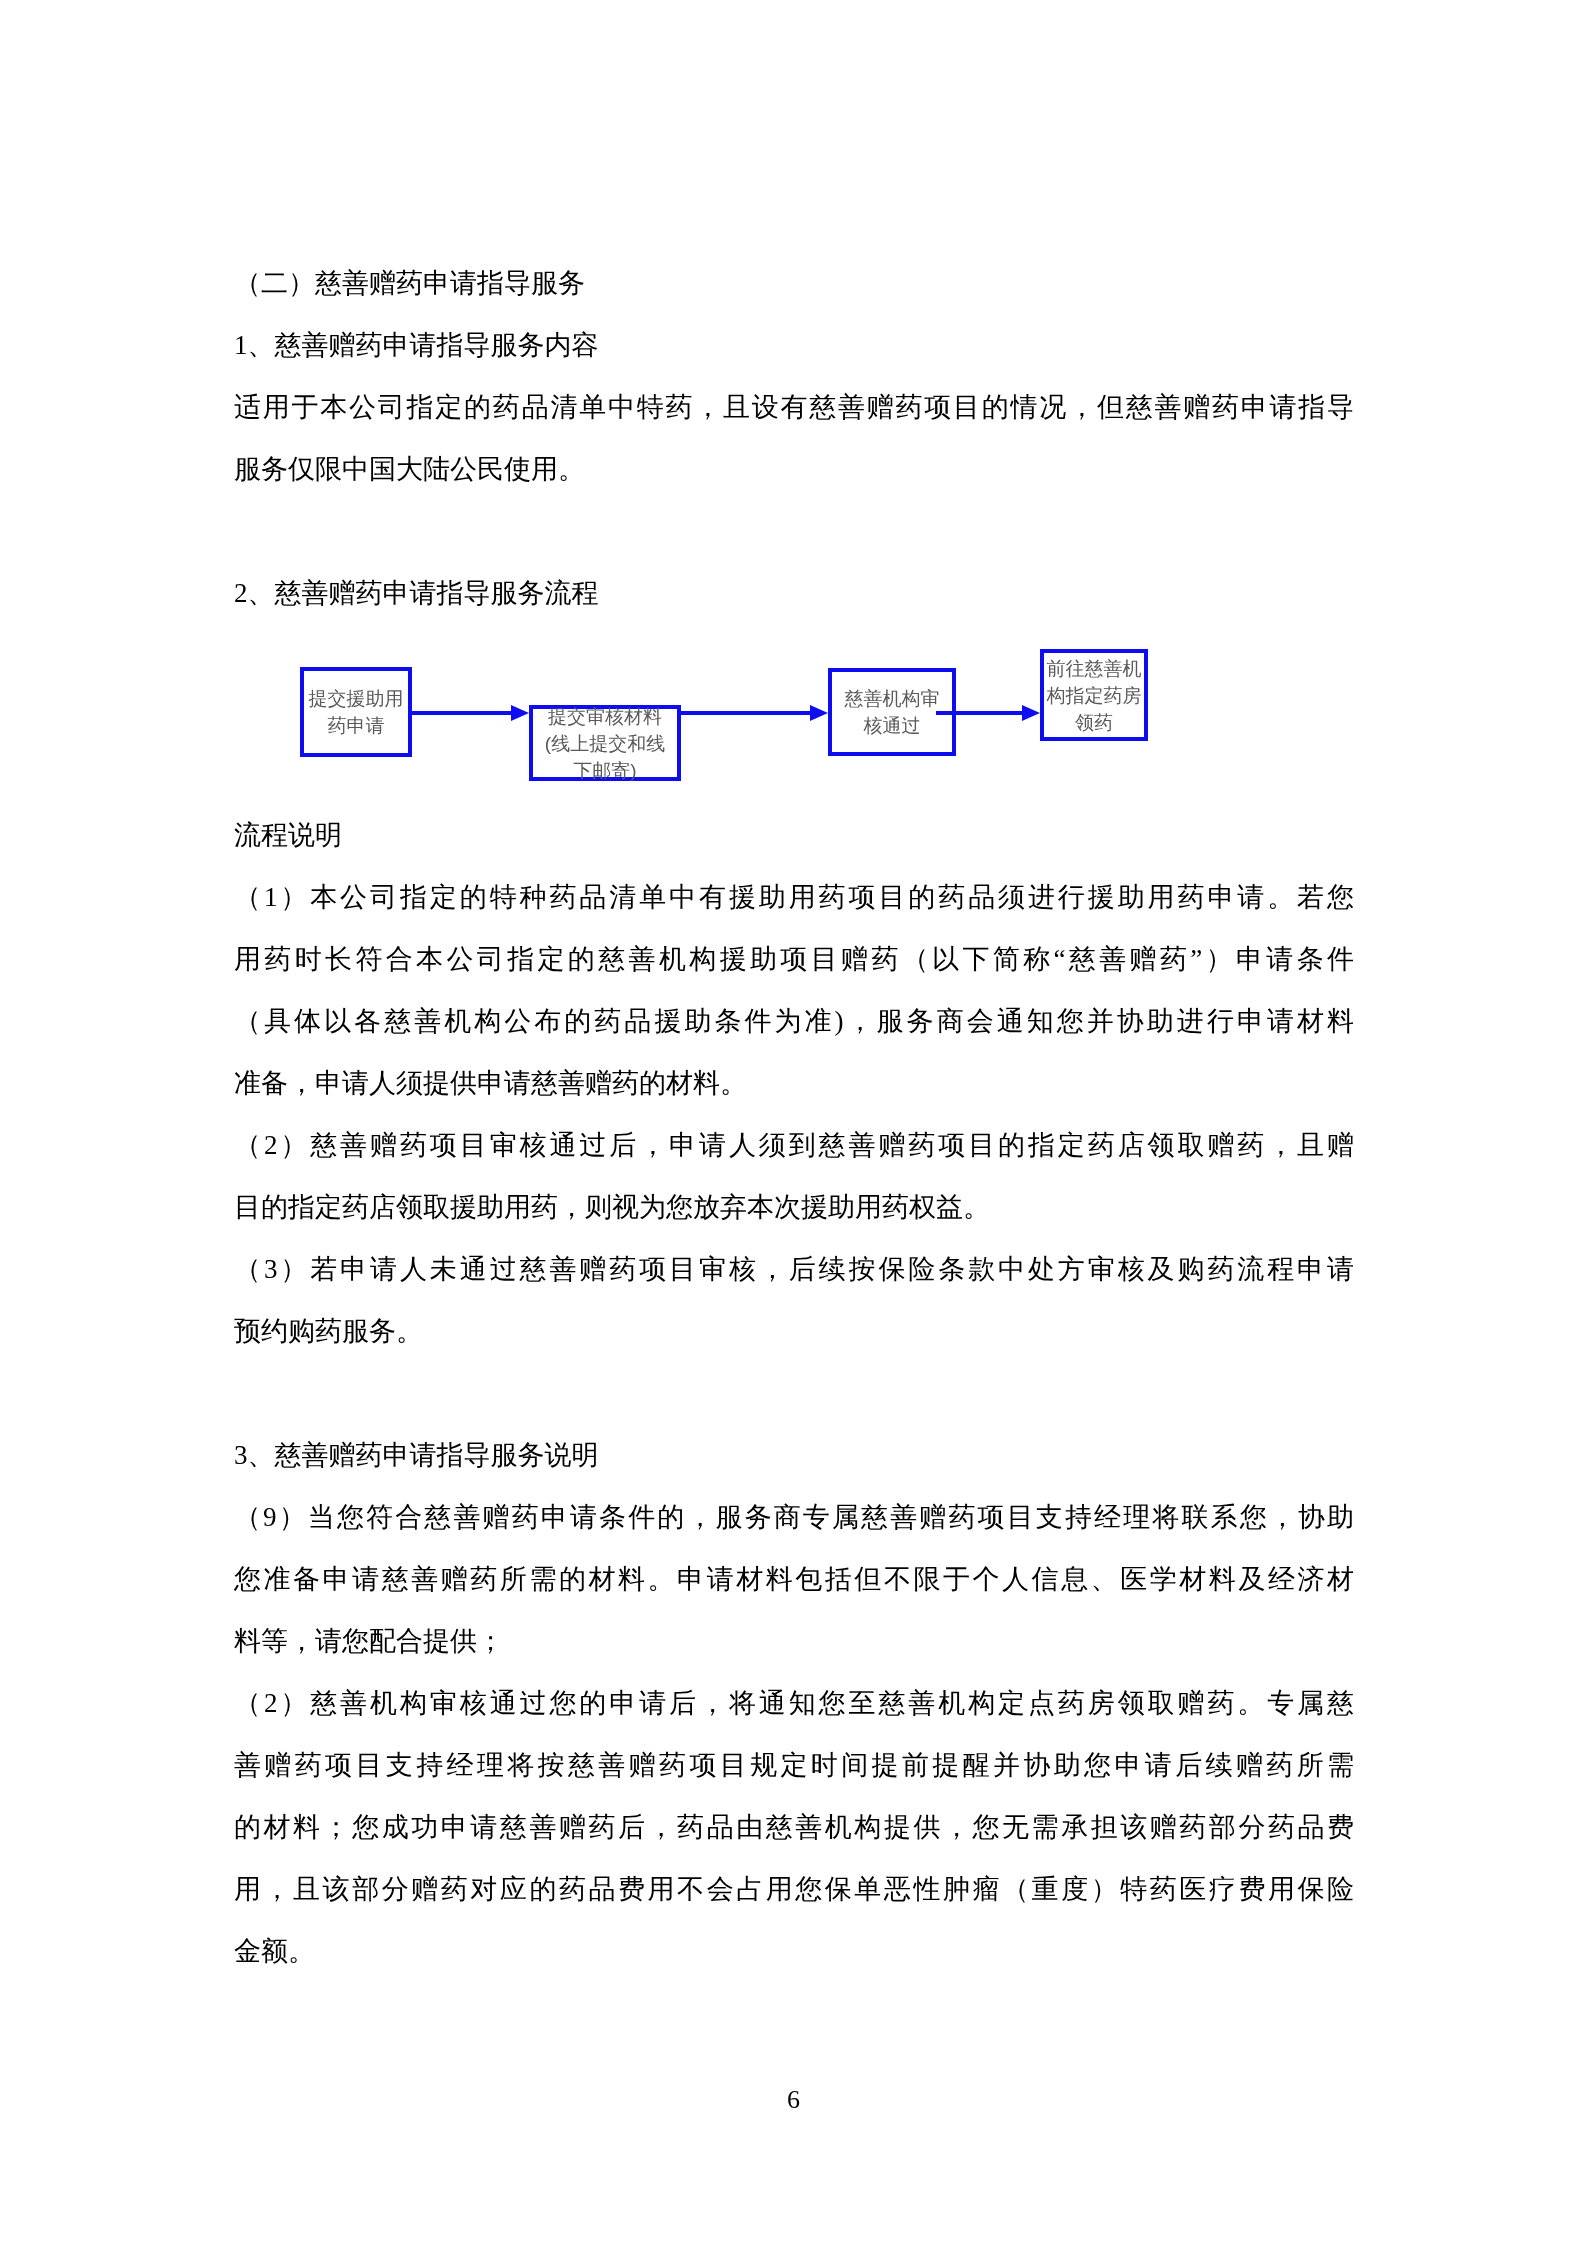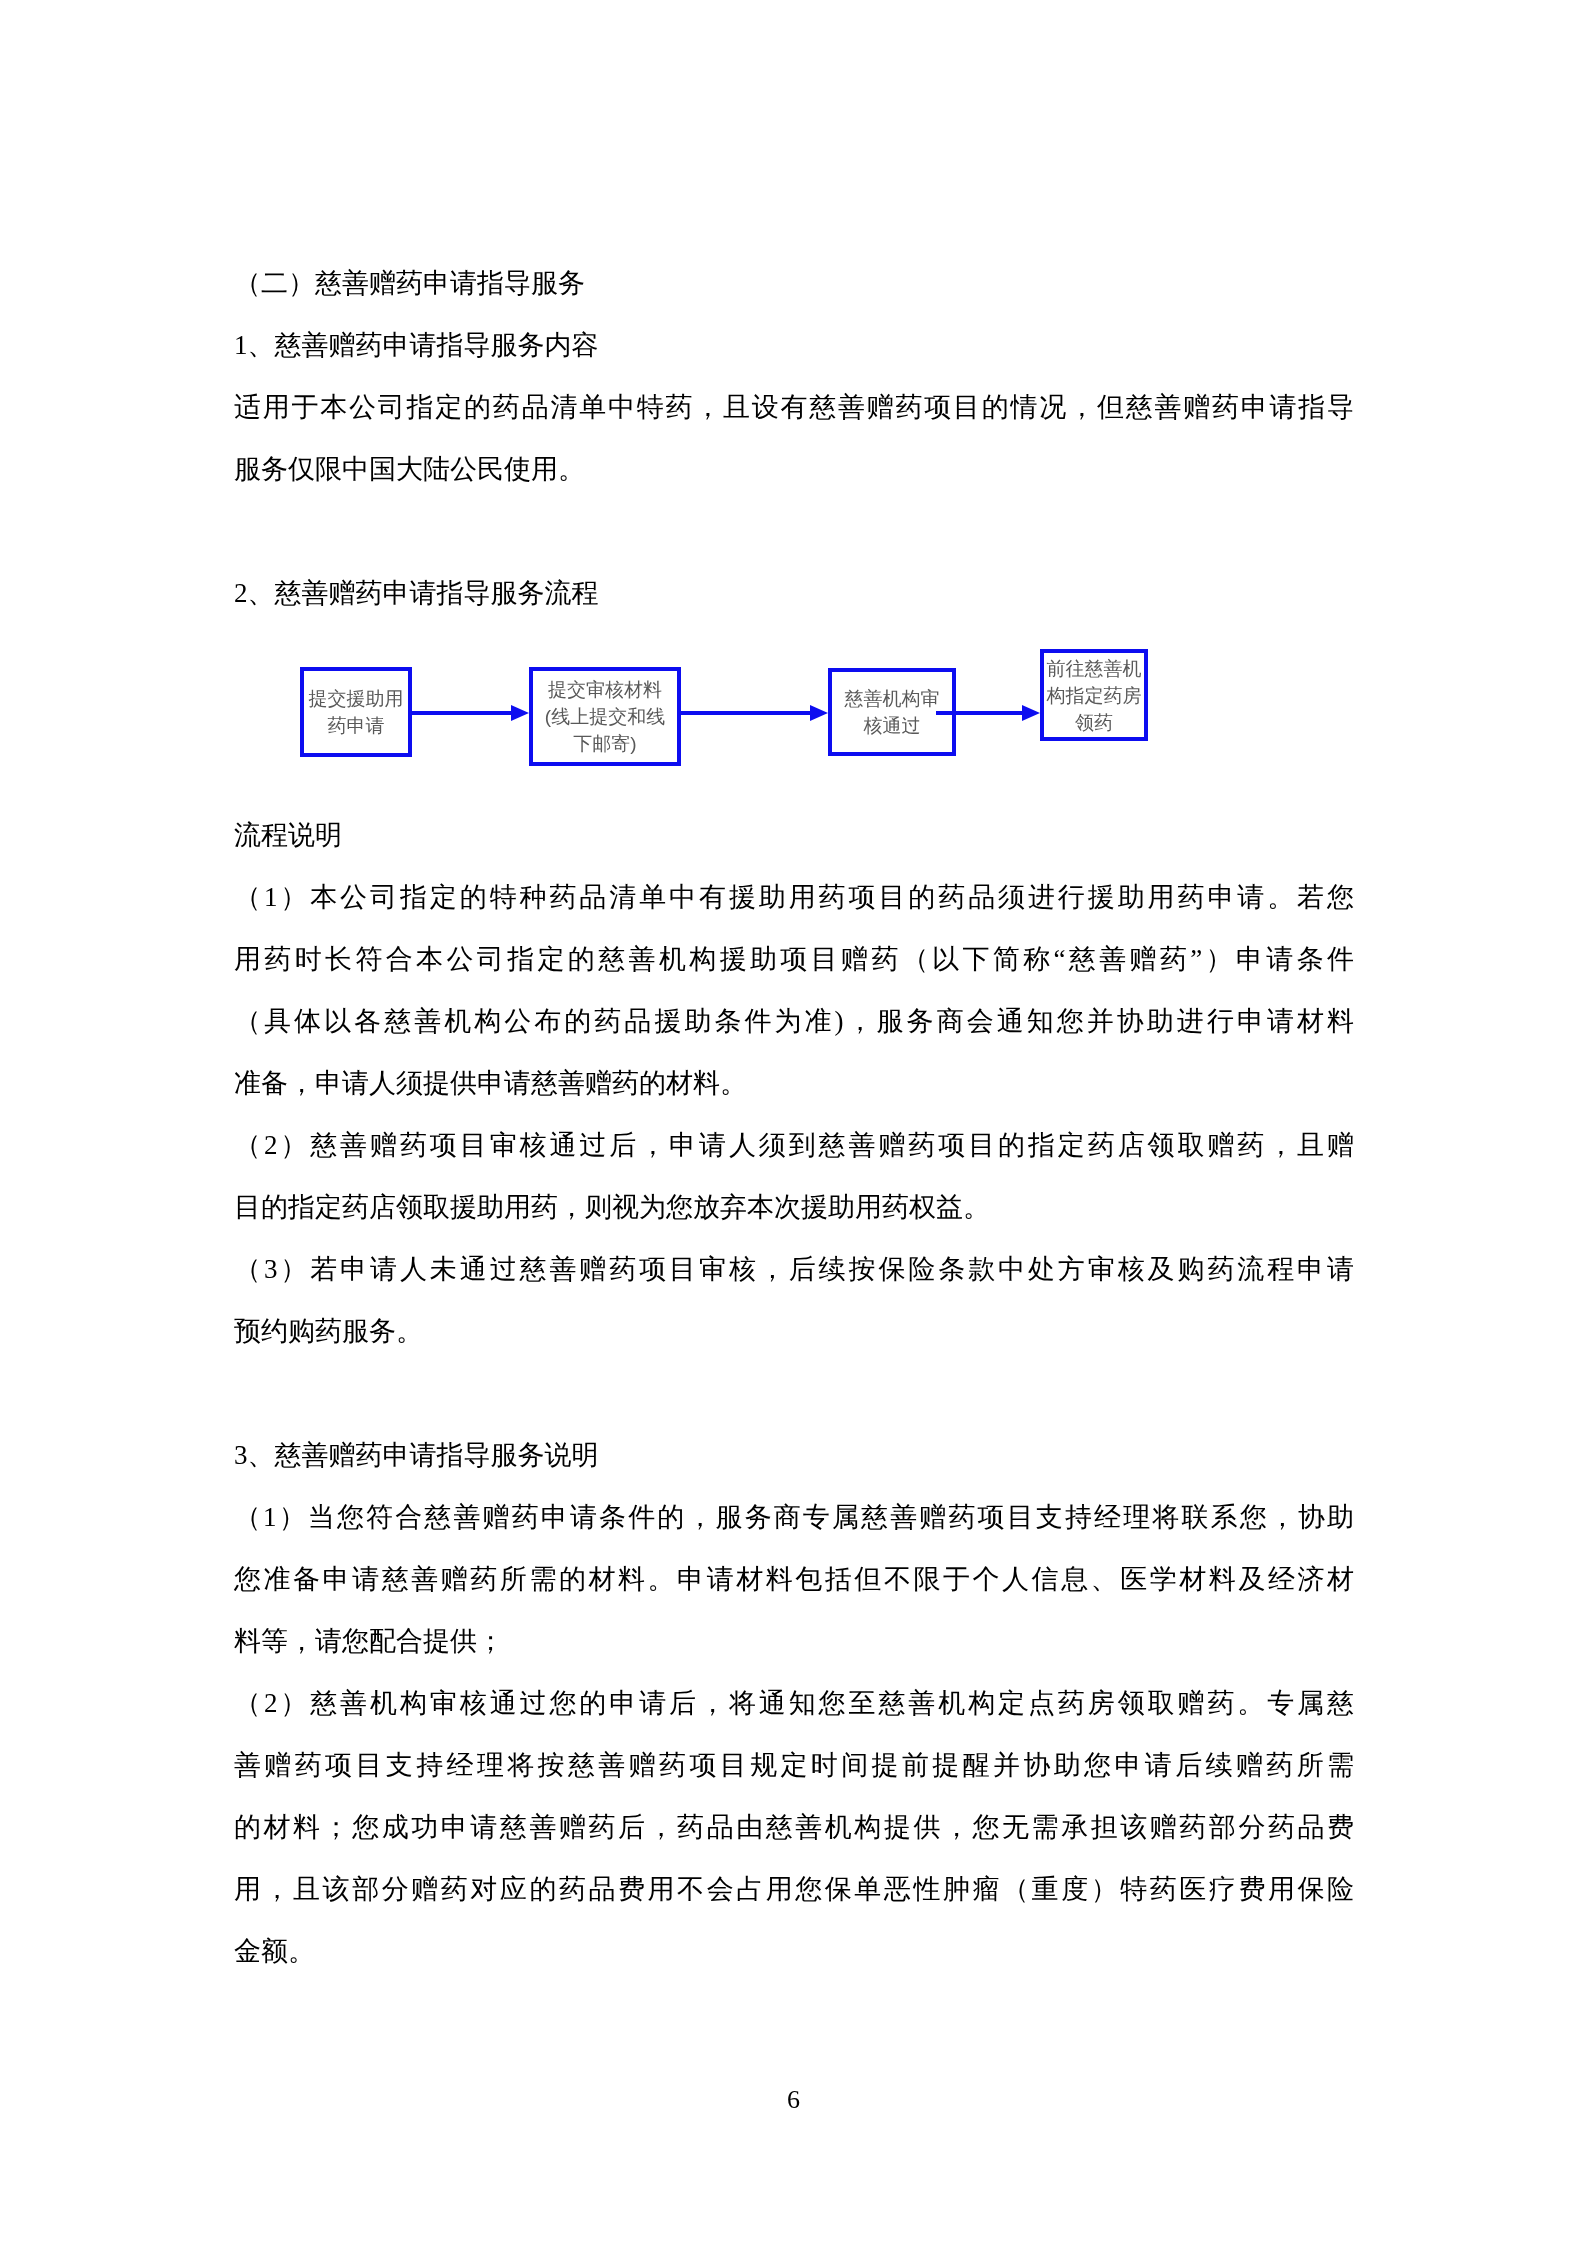--- a/index.html
+++ b/index.html
@@ -20,21 +20,21 @@
   .fbox {
     position:absolute; box-sizing:border-box;
     border:4px solid var(--flow_blue,#0d0df0);
     color:var(--flow_text,#595959);
     font-family:"Liberation Sans","DejaVu Sans",sans-serif;
     font-size:19px; line-height:27px;
     display:flex; align-items:center; justify-content:center;
     text-align:center; white-space:pre-line; background:#ffffff;
   }
   .fbox1 { left:300px; top:667px; width:112px; height:90px; }
-  .fbox2 { left:529px; top:667px; width:152px; height:99px; }
+  .fbox2 { left:529px; top:705px; width:152px; height:76px; }
   .fbox3 { left:828px; top:668px; width:128px; height:88px; }
   .fbox4 { left:1040px; top:649px; width:108px; height:92px; }
   .fline { position:absolute; top:711px; height:4px; background:var(--flow_blue,#0d0df0); }
   .fline1 { left:412px; width:99px; }
   .fline2 { left:681px; width:129px; }
   .fline3 { left:936px; width:86px; }
   .fhead {
     position:absolute; top:705px; width:0; height:0;
     border-top:8px solid transparent; border-bottom:8px solid transparent;
     border-left:18px solid var(--flow_blue,#0d0df0);
@@ -85,21 +85,21 @@
     <div class="line j">（1）本公司指定的特种药品清单中有援助用药项目的药品须进行援助用药申请。若您</div>
     <div class="line j">用药时长符合本公司指定的慈善机构援助项目赠药（以下简称“慈善赠药”）申请条件</div>
     <div class="line j">（具体以各慈善机构公布的药品援助条件为准)，服务商会通知您并协助进行申请材料</div>
     <div class="line">准备，申请人须提供申请慈善赠药的材料。</div>
     <div class="line j">（2）慈善赠药项目审核通过后，申请人须到慈善赠药项目的指定药店领取赠药，且赠</div>
     <div class="line">目的指定药店领取援助用药，则视为您放弃本次援助用药权益。</div>
     <div class="line j">（3）若申请人未通过慈善赠药项目审核，后续按保险条款中处方审核及购药流程申请</div>
     <div class="line">预约购药服务。</div>
     <div class="blank"></div>
     <div class="line bold">3、慈善赠药申请指导服务说明</div>
-    <div class="line j">（1）当您符合慈善赠药申请条件的，服务商专属慈善赠药项目支持经理将联系您，协助</div>
+    <div class="line j">（9）当您符合慈善赠药申请条件的，服务商专属慈善赠药项目支持经理将联系您，协助</div>
     <div class="line j">您准备申请慈善赠药所需的材料。申请材料包括但不限于个人信息、医学材料及经济材</div>
     <div class="line">料等，请您配合提供；</div>
     <div class="line j">（2）慈善机构审核通过您的申请后，将通知您至慈善机构定点药房领取赠药。专属慈</div>
     <div class="line j">善赠药项目支持经理将按慈善赠药项目规定时间提前提醒并协助您申请后续赠药所需</div>
     <div class="line j">的材料；您成功申请慈善赠药后，药品由慈善机构提供，您无需承担该赠药部分药品费</div>
     <div class="line j">用，且该部分赠药对应的药品费用不会占用您保单恶性肿瘤（重度）特药医疗费用保险</div>
     <div class="line">金额。</div>
   </div>
 
   <div class="pagenum">6</div>

